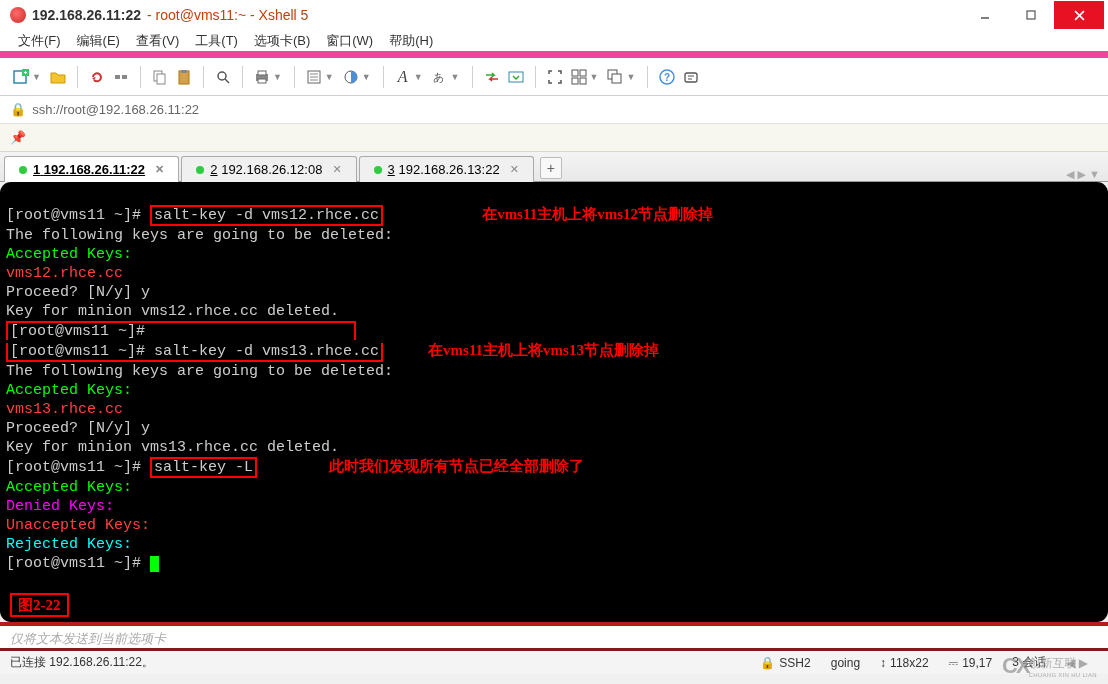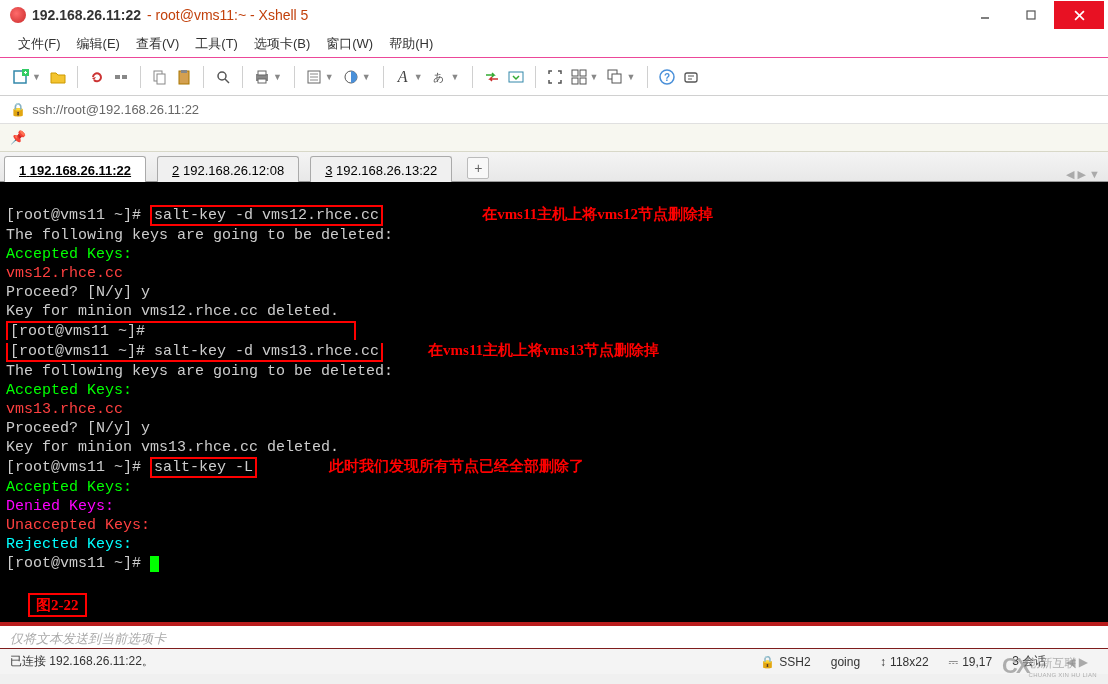--- a/index.html
+++ b/index.html
@@ -11,66 +11,66 @@
   .titlebar .title-main { font-weight: bold; font-size: 14px; color: #333; }
   .titlebar .title-sub { color: #c2410c; margin-left: 6px; font-size: 14px; }
   .titlebar .spacer { flex: 1; }
   .win-btns { display: flex; }
   .win-btn { width: 46px; height: 28px; display: flex; align-items: center; justify-content: center; color: #666; font-size: 14px; }
   .win-close { background: #e81123; color: #fff; width: 50px; }
   
   
   .menubar { height: 28px; background: #fff; display: flex; align-items: center; padding: 0 12px; gap: 4px; font-size: 13px; }
   .menu-item { padding: 4px 6px; color: #333; }
-  .menubar-border { border-bottom: 1px solid #ec4899; }
+  .menubar-border { border-bottom: 7px solid #ec4899; }
   
   
   .toolbar { height: 38px; background: #fff; display: flex; align-items: center; padding: 0 10px; gap: 2px; border-bottom: 1px solid #d0d0d0; }
   .tb-btn { width: 22px; height: 22px; display:flex; align-items:center; justify-content:center; color:#555; }
   .tb-btn svg { width:18px; height:18px; }
   .tb-sep { width:1px; height:22px; background:#d0d0d0; margin:0 6px; }
   .dd { font-size:9px; color:#888; margin-left:-2px; margin-right:4px;}
   
   
   .addrbar { height: 28px; background: #fff; display:flex; align-items:center; padding:0 10px; border-bottom:1px solid #e0e0e0; color:#666; font-size:13px;}
   .addrbar .lock { margin-right:6px; }
   
   
   .hintbar { height:28px; background:#f7f7f0; display:flex; align-items:center; padding:0 10px; border-bottom:1px solid #d8d8c8; color:#666; font-size:13px;}
   .hintbar .pin { margin-right:6px; color:#888;}
   
   
   .tabstrip { height:30px; background:linear-gradient(#f4f4f4,#e8e8e8); display:flex; align-items:flex-end; padding-left:4px; border-bottom:1px solid #999;}
-  .tab { height:26px; padding:0 14px; display:flex; align-items:center; gap:6px; background:#f0f0f0; border:1px solid #aaa; border-bottom:none; margin-right:11px; font-size:13px; border-radius:3px 3px 0 0; position:relative; top:1px;flex-direction:column;}
+  .tab { height:26px; padding:0 14px; display:flex; align-items:center; gap:6px; background:#f0f0f0; border:1px solid #aaa; border-bottom:none; margin-right:2px; font-size:13px; border-radius:3px 3px 0 0; position:relative; top:1px;}
   .tab.active { background:#fff; font-weight:bold; }
   .tab.active .tab-label { text-decoration: underline; }
   .dot { width:8px; height:8px; border-radius:50%; background:#2ecc40; }
   .tab-x { color:#888; margin-left:4px; font-size:11px;}
   .tab-add { width:22px; height:22px; border:1px solid #bbb; display:flex; align-items:center; justify-content:center; background:#f8f8f8; margin-left:4px; font-size:14px; color:#666; border-radius:2px; margin-bottom:2px;}
   .tabstrip .spacer { flex:1; }
   .tab-nav { display:flex; gap:2px; margin-right:8px; color:#aaa; font-size:11px;}
   
   
-  .terminal { background:#000; color:#ccc; font-family: "Courier New", monospace; font-size:15px; line-height:19px; padding:4px 6px; height:440px; overflow:hidden; position:relative; white-space:pre; }
+  .terminal { background:#000; color:#ccc; font-family: "Courier New", monospace; font-size:15px; line-height:19px; padding:4px 6px; height:440px; overflow:hidden; position:relative; white-space:pre;border-radius:11px; }
   .t-green { color:#00ff00; }
   .t-gray { color:#ccc; }
   .t-magenta { color:#ff00ff; }
   .t-cyan { color:#00ffff; }
   .t-red { color:#ff4040; }
   .redbox { border:2px solid #ff0000; padding:0 2px; display:inline-block; line-height:17px;}
   .annot { color:#ff0000; font-family:"Microsoft YaHei"; font-weight:bold; font-size:15px;}
   .cursor-blk { background:#00ff00; display:inline-block; width:9px; height:16px; vertical-align:text-bottom;}
-  .fig-label { position:absolute; left:28px; bottom:6px; }
+  .fig-label { position:absolute; left:10px; bottom:6px; }
   .fig-label span { border:2px solid #ff0000; padding:2px 6px; color:#ff0000; font-family:"Microsoft YaHei"; font-weight:bold; font-size:15px;}
   
   
   .bottom-input { height:26px; background:#fff; border-top:4px solid #b91c1c; padding:4px 10px; color:#aaa; font-size:13px; font-style:italic;}
   
   
-  .statusbar { height:26px; background:#f4f4f4; border-top:1px solid #7f1d1d; display:flex; align-items:center; padding:0 10px; font-size:12px; color:#333;}
+  .statusbar { height:26px; background:#f4f4f4; border-top:3px solid #7f1d1d; display:flex; align-items:center; padding:0 10px; font-size:12px; color:#333;}
   .statusbar .spacer{flex:1;}
   .status-seg { padding:0 10px; display:flex; align-items:center; gap:4px;}
   
   
   .watermark { position:absolute; right:6px; bottom:2px; opacity:0.65; width:100px; height:32px; display:flex; align-items:center; gap:0; color:#888; font-size:10px;}
   .watermark .logo { font-size:22px; font-weight:bold; font-family:Arial; letter-spacing:-2px;}
 </style>
 </head>
 <body>
 

